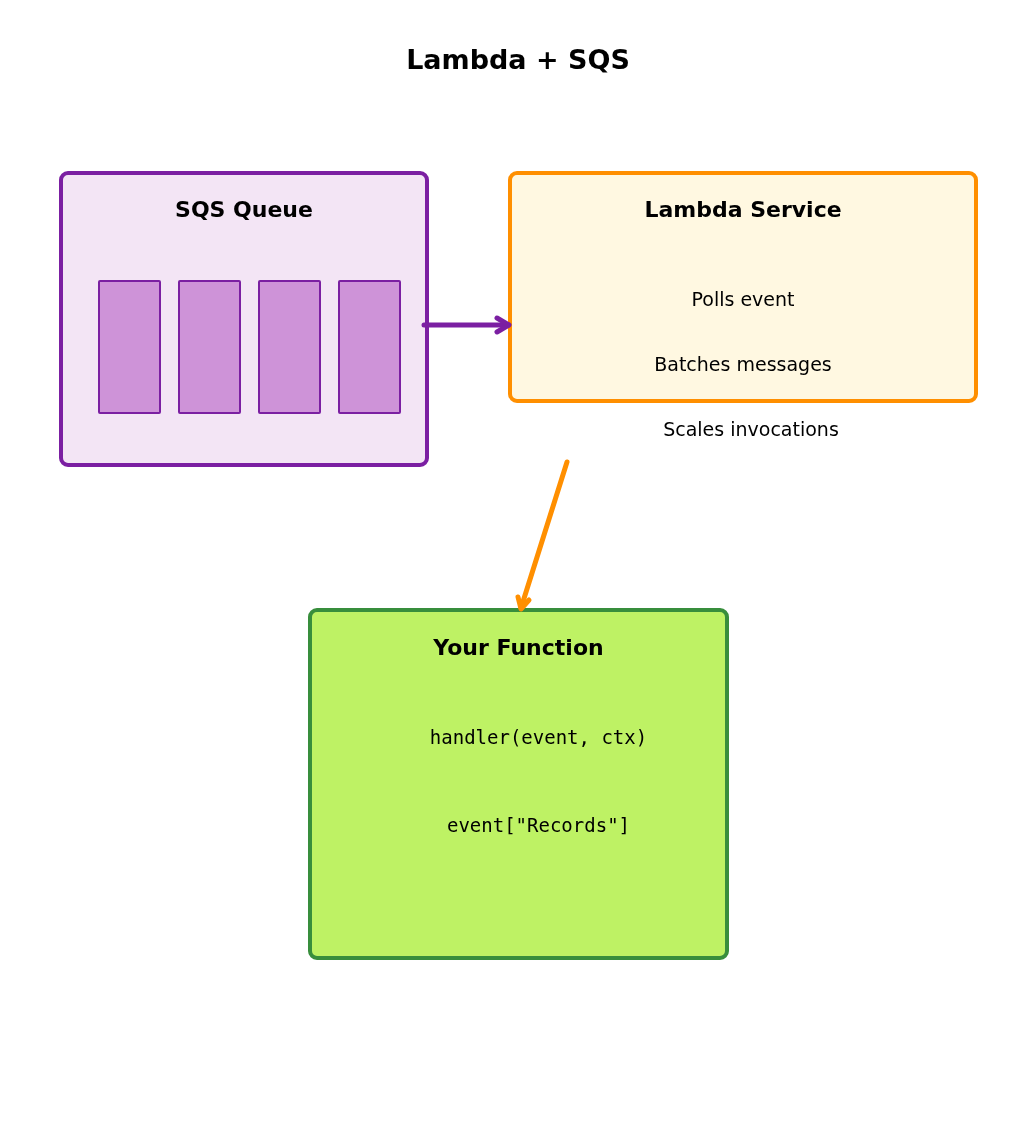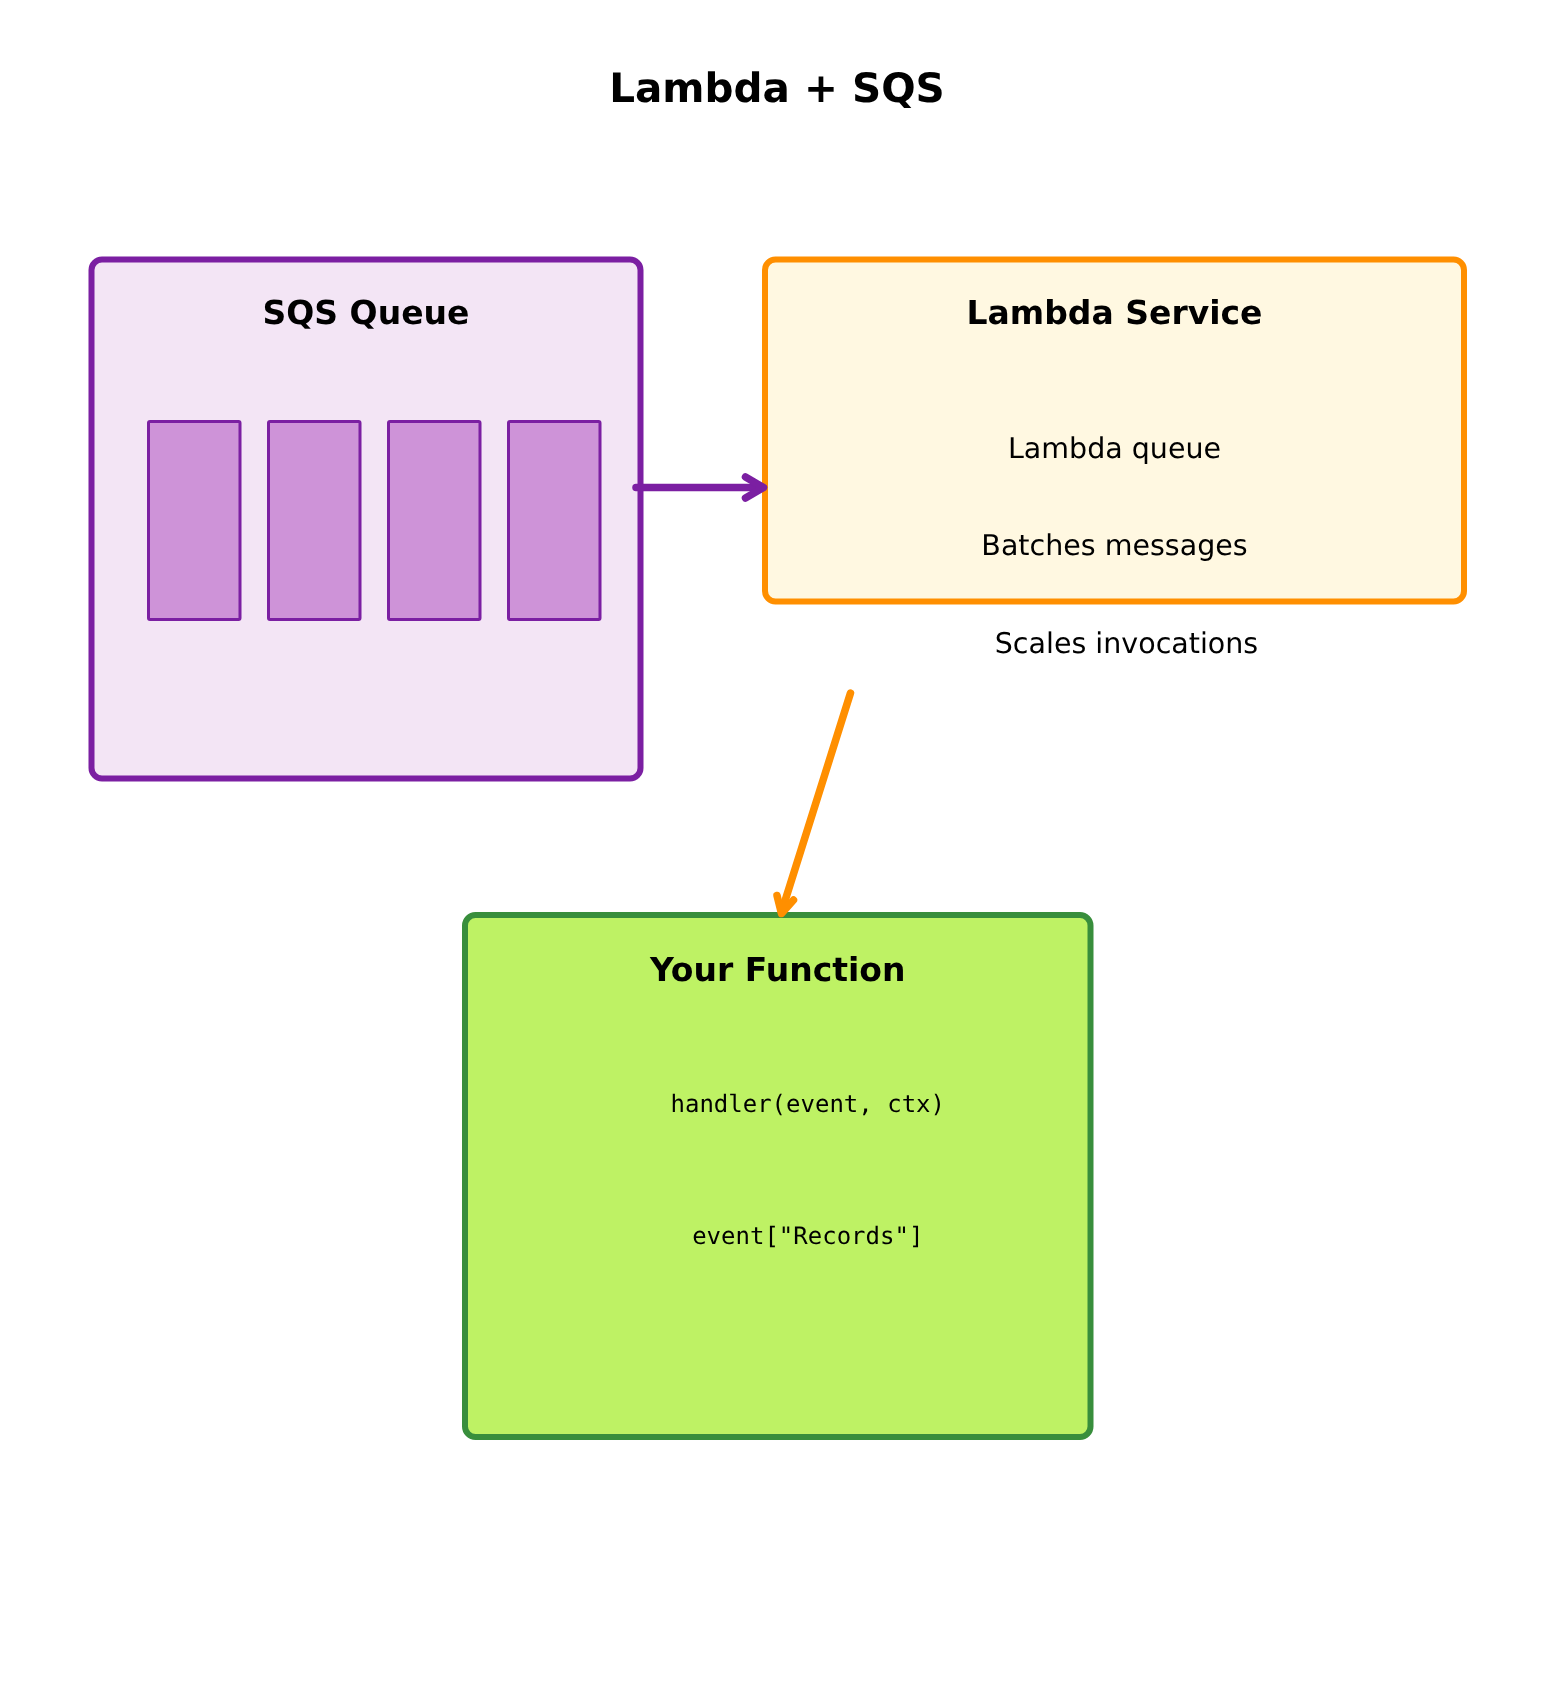--- a/index.html
+++ b/index.html
@@ -3,22 +3,22 @@
 <meta charset="utf-8">
 <style>
   html, body { margin: 0; padding: 0; background: #ffffff; }
   body { width: 1036px; height: 1132px; position: relative; overflow: hidden;
          font-family: "DejaVu Sans", sans-serif; }
   .title { position: absolute; left: 0; width: 1036px; top: 44px; text-align: center;
            font-weight: bold; font-size: 27px; color: #000; }
   .box { position: absolute; box-sizing: border-box; border-radius: 9px; border-width: 4px; border-style: solid; }
   .box-title { position: absolute; left: 0; right: 0; text-align: center; font-weight: bold; font-size: 22px; color: #000; }
   .line { position: absolute; left: 0; right: 0; text-align: center; font-size: 19px; color: #000; }
-  .mono { font-family: "DejaVu Sans Mono", monospace; font-size: 16px; margin-left: 40px; }
-  #sqs { left: 59px; top: 171px; width: 370px; height: 350px; background: #f3e5f5; border-color: #7b1fa2; }
+  .mono { font-family: "DejaVu Sans Mono", monospace; font-size: 19px; margin-left: 40px; }
+  #sqs { left: 59px; top: 171px; width: 370px; height: 296px; background: #f3e5f5; border-color: #7b1fa2; }
   #lambda { left: 508px; top: 171px; width: 470px; height: 232px; background: #fff8e1; border-color: #ff8f00; }
   #func { left: 308px; top: 608px; width: 421px; height: 352px; background: #bef264; border-color: #388e3c; }
   .msg { position: absolute; top: 105px; width: 63px; height: 134px; box-sizing: border-box;
          background: #ce93d8; border: 2px solid #7b1fa2; border-radius: 2px; }
   svg.arrows { position: absolute; left: 0; top: 0; width: 1036px; height: 1132px; pointer-events: none; }
 </style>
 </head>
 <body>
 
 <div class="title">Lambda + SQS</div>
@@ -26,21 +26,21 @@
 <div class="box" id="sqs">
   <div class="box-title" style="top:22px;">SQS Queue</div>
   <div class="msg" style="left:35px;"></div>
   <div class="msg" style="left:115px;"></div>
   <div class="msg" style="left:195px;"></div>
   <div class="msg" style="left:275px;"></div>
 </div>
 
 <div class="box" id="lambda">
   <div class="box-title" style="top:22px;">Lambda Service</div>
-  <div class="line" style="top:113px;">Lambda queue</div>
+  <div class="line" style="top:113px;">Polls event</div>
   <div class="line" style="top:178px;">Batches messages</div>
   <div class="line" style="top:243px;margin-left:16px;">Scales invocations</div>
 </div>
 
 <div class="box" id="func">
   <div class="box-title" style="top:23px;">Your Function</div>
   <div class="line mono" style="top:114px;">handler(event, ctx)</div>
   <div class="line mono" style="top:202px;">event["Records"]</div>
 </div>
 

